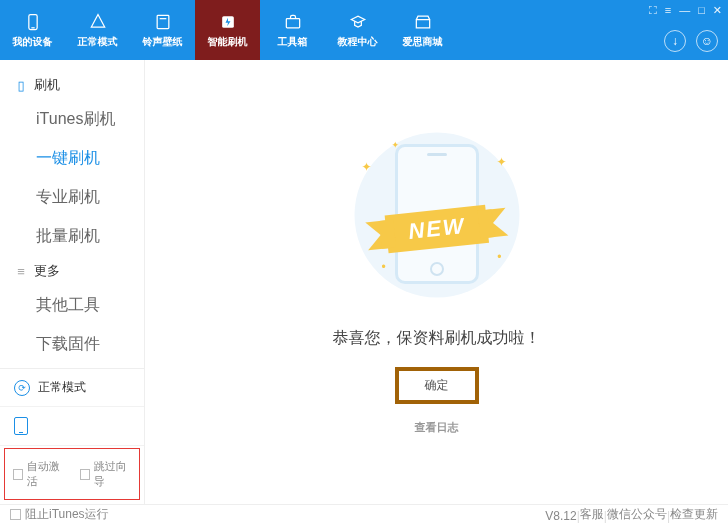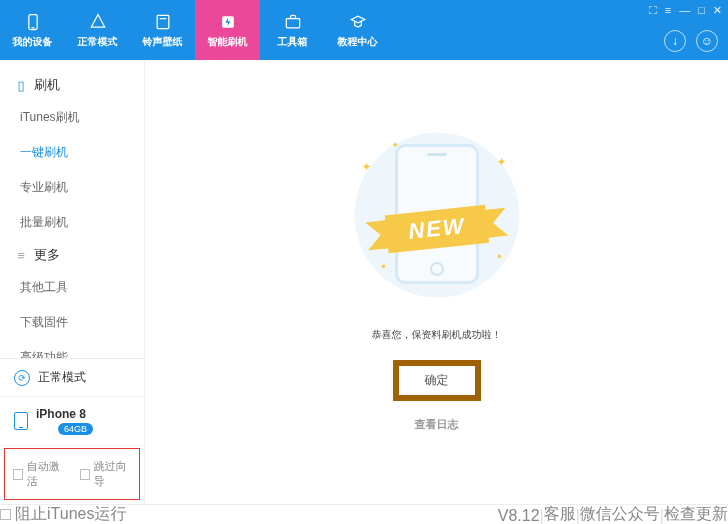--- a/index.html
+++ b/index.html
@@ -7,36 +7,36 @@
 
 
 .header { height: 60px; background: #1b8fe6; display: flex; align-items: center; color: #fff; position: relative; }
 .logo-block { display: flex; align-items: center; padding-left: 12px; width: 145px; }
 .logo-circle { width: 30px; height: 30px; border: 2px solid #fff; border-radius: 50%; display: flex; align-items: center; justify-content: center; font-weight: bold; font-size: 14px; font-style: italic; }
 .logo-text { margin-left: 6px; line-height: 1.1; }
 .logo-text .brand { font-size: 15px; font-weight: bold; letter-spacing: 1px; }
 .logo-text .url { font-size: 10px; opacity: 0.8; }
 .nav { display: flex; height: 100%; }
 .nav-item { width: 65px; display: flex; flex-direction: column; align-items: center; justify-content: center; font-size: 10px; cursor: pointer; font-weight: bold; }
-.nav-item.active { background: #ec4899; }
+.nav-item.active { background: #7f1d1d; }
 .nav-item .nav-icon { width: 20px; height: 20px; margin-bottom: 3px; display: flex; align-items: center; justify-content: center; }
 .nav-item .nav-icon svg { width: 20px; height: 20px; fill: none; stroke: #fff; stroke-width: 1.5; }
 .window-controls { position: absolute; right: 6px; top: 4px; display: flex; gap: 8px; font-size: 11px; }
 .window-controls span { cursor: pointer; opacity: 0.9; }
 .top-right-icons { position: absolute; right: 10px; bottom: 8px; display: flex; gap: 10px; }
 .top-right-icons .ico { width: 22px; height: 22px; border: 1.5px solid rgba(255,255,255,0.7); border-radius: 50%; display: flex; align-items: center; justify-content: center; font-size: 12px; color: #fff; cursor: pointer; }
 
 
 .body { display: flex; height: 444px; }
 .sidebar { width: 145px; border-right: 1px solid #eee; display: flex; flex-direction: column; }
 .sidebar-scroll { flex: 1; overflow: hidden; padding-top: 10px; }
 .group-title { display: flex; align-items: center; gap: 6px; padding: 6px 14px; color: #333; font-size: 13px; cursor: pointer; }
 .group-title .gicon { width: 14px; height: 14px; display: flex; align-items: center; justify-content: center; color: #1b8fe6; }
 .group-title.more .gicon { color: #aaa; }
-.sub-item { padding: 9px 0 9px 20px; font-size: 12px; color: #666; cursor: pointer; }
+.sub-item { padding: 9px 0 9px 36px; font-size: 16px; color: #666; cursor: pointer; }
 .sub-item.active { color: #1b8fe6; }
 .sidebar-bottom { border-top: 1px solid #eee; }
 .mode-row, .device-row { display: flex; align-items: center; gap: 8px; padding: 10px 14px; border-bottom: 1px solid #f2f2f2; }
 .mode-row .mode-icon { width: 16px; height: 16px; border-radius: 50%; border: 1.5px solid #1b8fe6; display: flex; align-items: center; justify-content: center; font-size: 9px; color: #1b8fe6; }
 .device-row .dev-icon { width: 14px; height: 18px; border: 1.5px solid #1b8fe6; border-radius: 2px; position: relative; }
 .device-row .dev-icon::after { content: ""; position: absolute; bottom: 1px; left: 50%; transform: translateX(-50%); width: 4px; height: 1.5px; background: #1b8fe6; }
 .device-name { font-size: 12px; color: #333; font-weight: bold; }
 .device-badge { background: #1b8fe6; color: #fff; font-size: 9px; border-radius: 8px; padding: 1px 6px; margin-left: 22px; margin-top: 2px; width: fit-content; }
 .device-col { display: flex; flex-direction: column; }
 .checkbox-row { display: flex; align-items: center; gap: 16px; padding: 10px 8px; border: 1px solid #e53935; margin: 2px 4px 4px 4px; }
@@ -49,26 +49,26 @@
 .phone { position: absolute; left: 50%; top: 14px; transform: translateX(-50%); width: 84px; height: 140px; background: #f7fbfe; border: 3px solid #d5e9f7; border-radius: 10px; }
 .phone::before { content: ""; position: absolute; top: 6px; left: 50%; transform: translateX(-50%); width: 20px; height: 3px; background: #cfe3f1; border-radius: 2px; }
 .phone::after { content: ""; position: absolute; bottom: 5px; left: 50%; transform: translateX(-50%); width: 10px; height: 10px; border: 2px solid #cfe3f1; border-radius: 50%; }
 .circle-bg { position: absolute; left: 50%; top: 50%; transform: translate(-50%,-50%); width: 165px; height: 165px; background: #eef6fc; border-radius: 50%; z-index: -1; }
 .ribbon { position: absolute; left: 50%; top: 80px; transform: translateX(-50%) rotate(-6deg); background: #f7c948; color: #fff; font-weight: bold; font-size: 22px; font-style: italic; letter-spacing: 2px; padding: 6px 22px; z-index: 2; }
 .ribbon::before, .ribbon::after { content: ""; position: absolute; top: 50%; width: 0; height: 0; border: 14px solid #f7c948; }
 .ribbon::before { left: -20px; transform: translateY(-50%); border-left-color: transparent; }
 .ribbon::after { right: -20px; transform: translateY(-50%); border-right-color: transparent; }
 .sparkle { position: absolute; color: #f7c948; font-size: 12px; }
 .s1 { left: 20px; top: 30px; } .s2 { right: 25px; top: 25px; } .s3 { left: 40px; top: 130px; } .s4 { right: 30px; top: 120px; } .s5 { left: 50px; top: 10px; font-size:9px; }
-.success-text { margin-top: 28px; font-size: 10px; color: #444; }
-.confirm-btn { margin-top: 18px; border: 6px solid #a16207; background: #fff; padding: 6px 26px; font-size: 12px; color: #555; cursor: pointer; }
+.success-text { margin-top: 28px; font-size: 16px; color: #444; }
+.confirm-btn { margin-top: 18px; border: 4px solid #a16207; background: #fff; padding: 6px 26px; font-size: 12px; color: #555; cursor: pointer; }
 .log-link { margin-top: 16px; font-size: 11px; color: #999; cursor: pointer; font-weight: bold; }
 
 
-.footer { height: 20px; border-top: 1px solid #eee; display: flex; align-items: center; font-size: 16px; color: #888; padding: 0 0; justify-content: space-between; }
+.footer { height: 20px; border-top: 1px solid #eee; display: flex; align-items: center; font-size: 12px; color: #888; padding: 0 10px; justify-content: space-between; }
 .footer-left { display: flex; align-items: center; gap: 4px; }
 .footer-right { display: flex; align-items: flex-end; }
 .footer-right .sep { color: #ddd; }
 </style>
 </head>
 <body>
 
 <div class="header">
   <div class="nav">
     <div class="nav-item">
@@ -117,20 +117,29 @@
     </div>
     <div class="nav-item">
       <span class="nav-icon">
           <svg viewBox="0 0 24 24">
             <path d="M4 9 L12 5 L20 9 L12 13 Z"></path>
             <path d="M8 11 V16 L12 18 L16 16 V11"></path>
           </svg>
         </span>
       <span>教程中心</span>
     </div>
+    <div class="nav-item">
+      <span class="nav-icon">
+          <svg viewBox="0 0 24 24">
+            <path d="M4 9 H20 V19 H4 Z"></path>
+            <path d="M4 9 L6 5 H18 L20 9"></path>
+          </svg>
+        </span>
+      <span>爱思商城</span>
+    </div>
   </div>
   <div class="window-controls">
     <span>⛶</span>
     <span>≡</span>
     <span>—</span>
     <span>□</span>
     <span>✕</span>
   </div>
   <div class="top-right-icons">
     <div class="ico">↓</div>
@@ -159,24 +168,20 @@
       <div class="sub-item">高级功能</div>
     </div>
 
     <div class="sidebar-bottom">
       <div class="mode-row">
         <span class="mode-icon">⟳</span>
         <span>正常模式</span>
       </div>
       <div class="device-row">
         <span class="dev-icon"></span>
-        <div class="device-col">
-          <span class="device-name">iPhone 8</span>
-          <span class="device-badge">64GB</span>
-        </div>
       </div>
       <div class="checkbox-row">
         <label>
           <span class="checkbox-box"></span>
           <span>自动激活</span>
         </label>
         <label>
           <span class="checkbox-box"></span>
           <span>跳过向导</span>
         </label>

